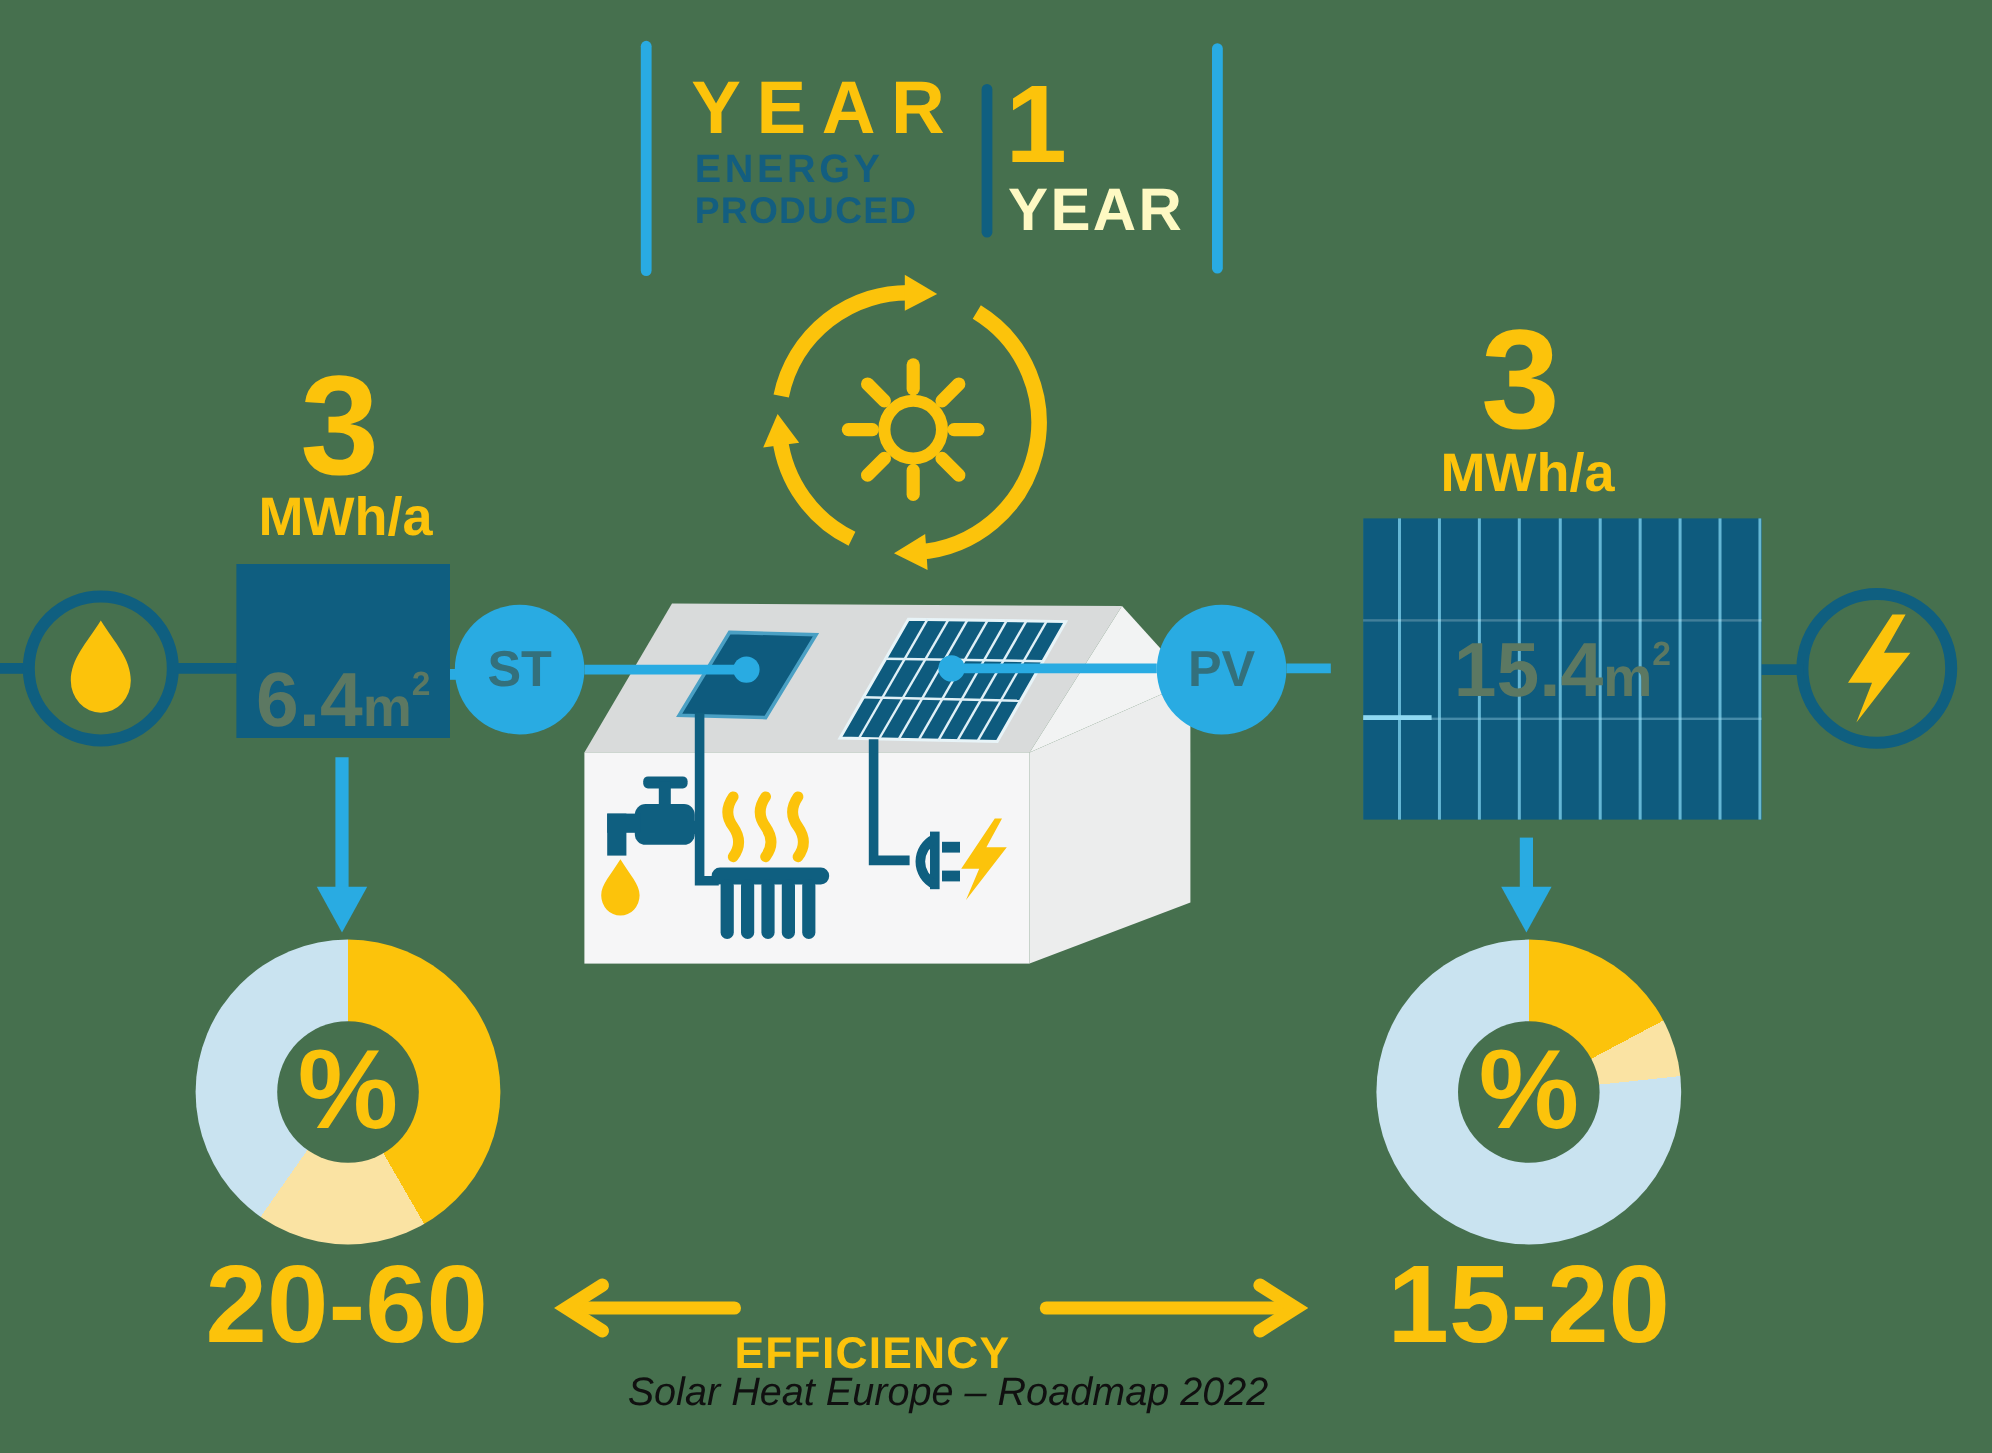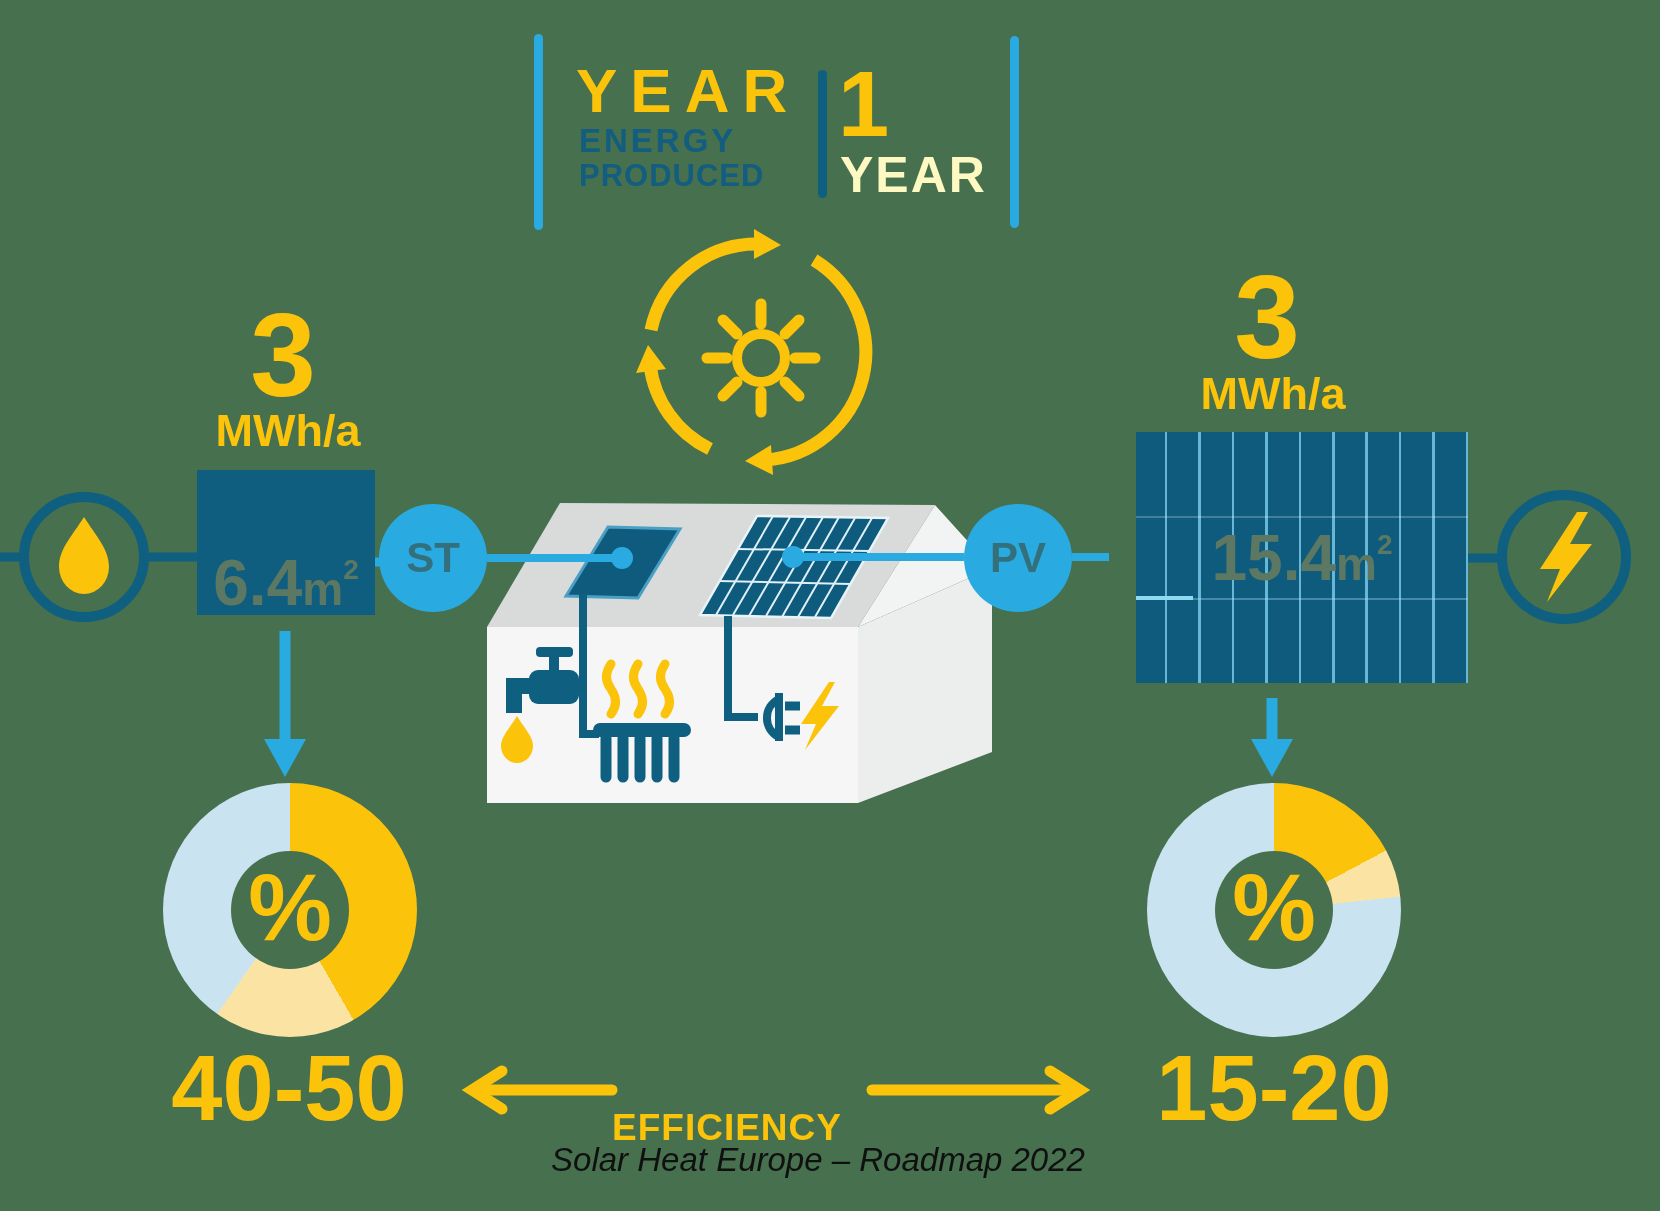--- a/index.html
+++ b/index.html
@@ -55,21 +55,21 @@
                font-size:94px;font-weight:800;color:#FCC30B;}
 
   .range{font-size:92px;font-weight:800;color:#FCC30B;white-space:nowrap;transform:translate(-50%,-50%);}
   #st-range{left:289px;top:1088px;}
   #pv-range{left:1274px;top:1088px;}
 
   #efficiency{left:727px;top:1088px;transform:translate(-50%,-50%);
               font-size:37px;font-weight:800;letter-spacing:1px;color:#FCC30B;margin-top:40px;}
 
   #footer{left:790px;top:1160px;transform:translate(-50%,-50%);font-size:33px;font-style:italic;
-          color:#101010;white-space:nowrap;margin-left:28px;}
+          color:#101010;white-space:nowrap;}
 </style>
 </head>
 <body>
 
 <div class="canvas">
 
   <svg class="layer" viewBox="0 0 1660 1211">
 
     <g stroke="#0F5F80" stroke-width="9">
       <path d="M0,557 H24" fill="none"></path>
@@ -215,21 +215,21 @@
   <div class="abs" id="st-square">
     <div class="area-text"><span>6.4</span><span class="unit">m</span><span class="sup">2</span></div>
   </div>
   <div class="abs node-circle" id="st-node">
     <span>ST</span>
   </div>
   <div class="abs donut" id="st-donut" style="background: conic-gradient(rgb(252, 195, 11) 0deg, rgb(252, 195, 11) 150deg, rgb(250, 227, 163) 150deg, rgb(250, 227, 163) 215deg, rgb(201, 227, 240) 215deg, rgb(201, 227, 240) 360deg);">
     <div class="donut-hole"></div>
     <div class="donut-label">%</div>
   </div>
-  <div class="abs range" id="st-range">40-50</div>
+  <div class="abs range" id="st-range">20-60</div>
 
   <div class="abs big3" id="right-3">3</div>
   <div class="abs mwha" id="right-mwha">MWh/a</div>
   <div class="abs" id="pv-panel">
     <div class="pv-hline1"></div>
     <div class="pv-hline2"></div>
     <div class="pv-glint"></div>
     <div class="area-text"><span>15.4</span><span class="unit">m</span><span class="sup">2</span></div>
   </div>
   <div class="abs node-circle" id="pv-node">

